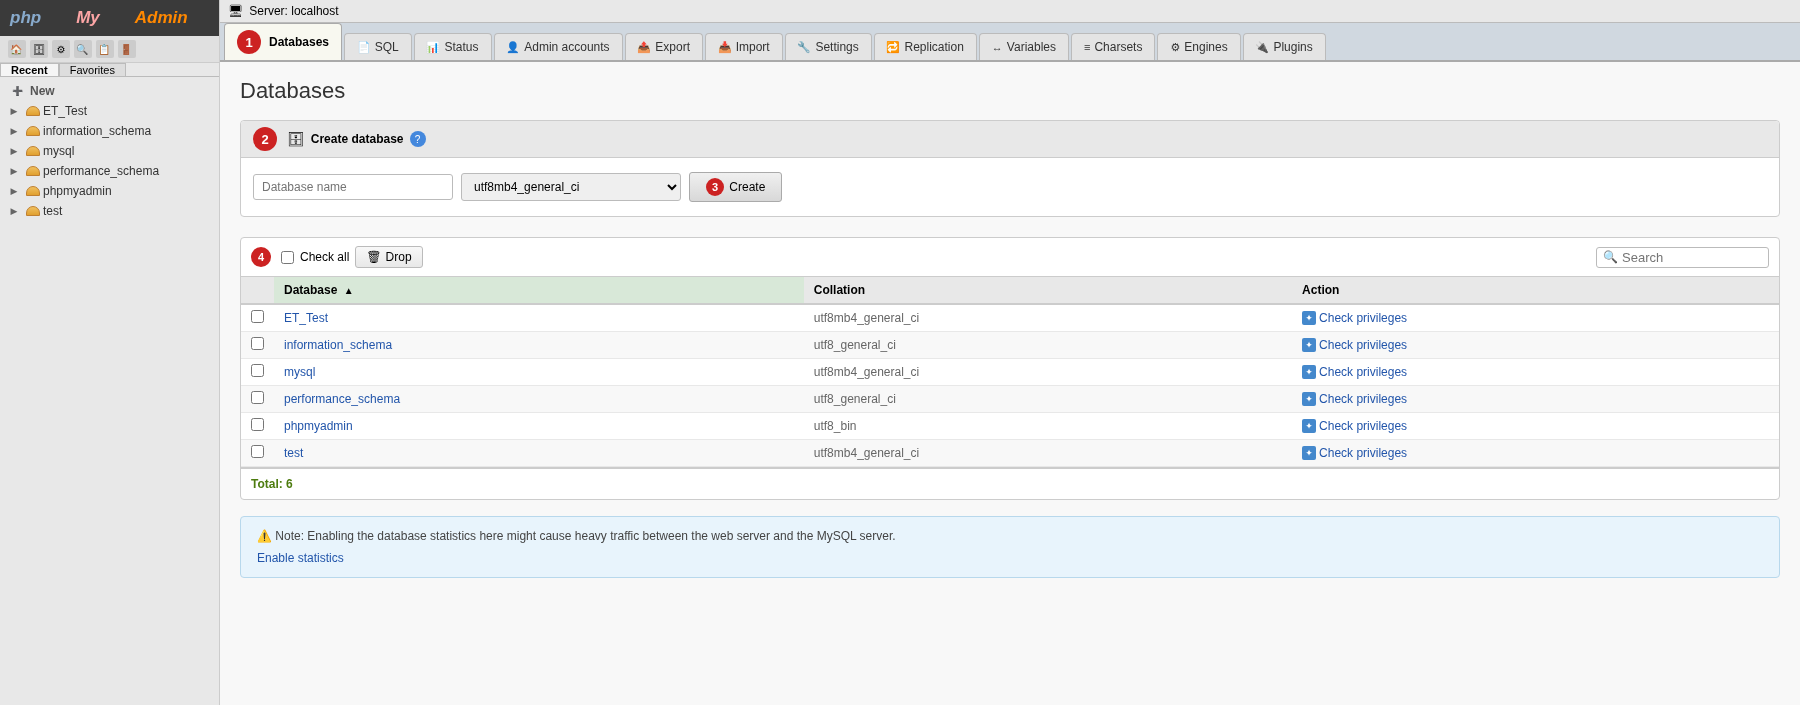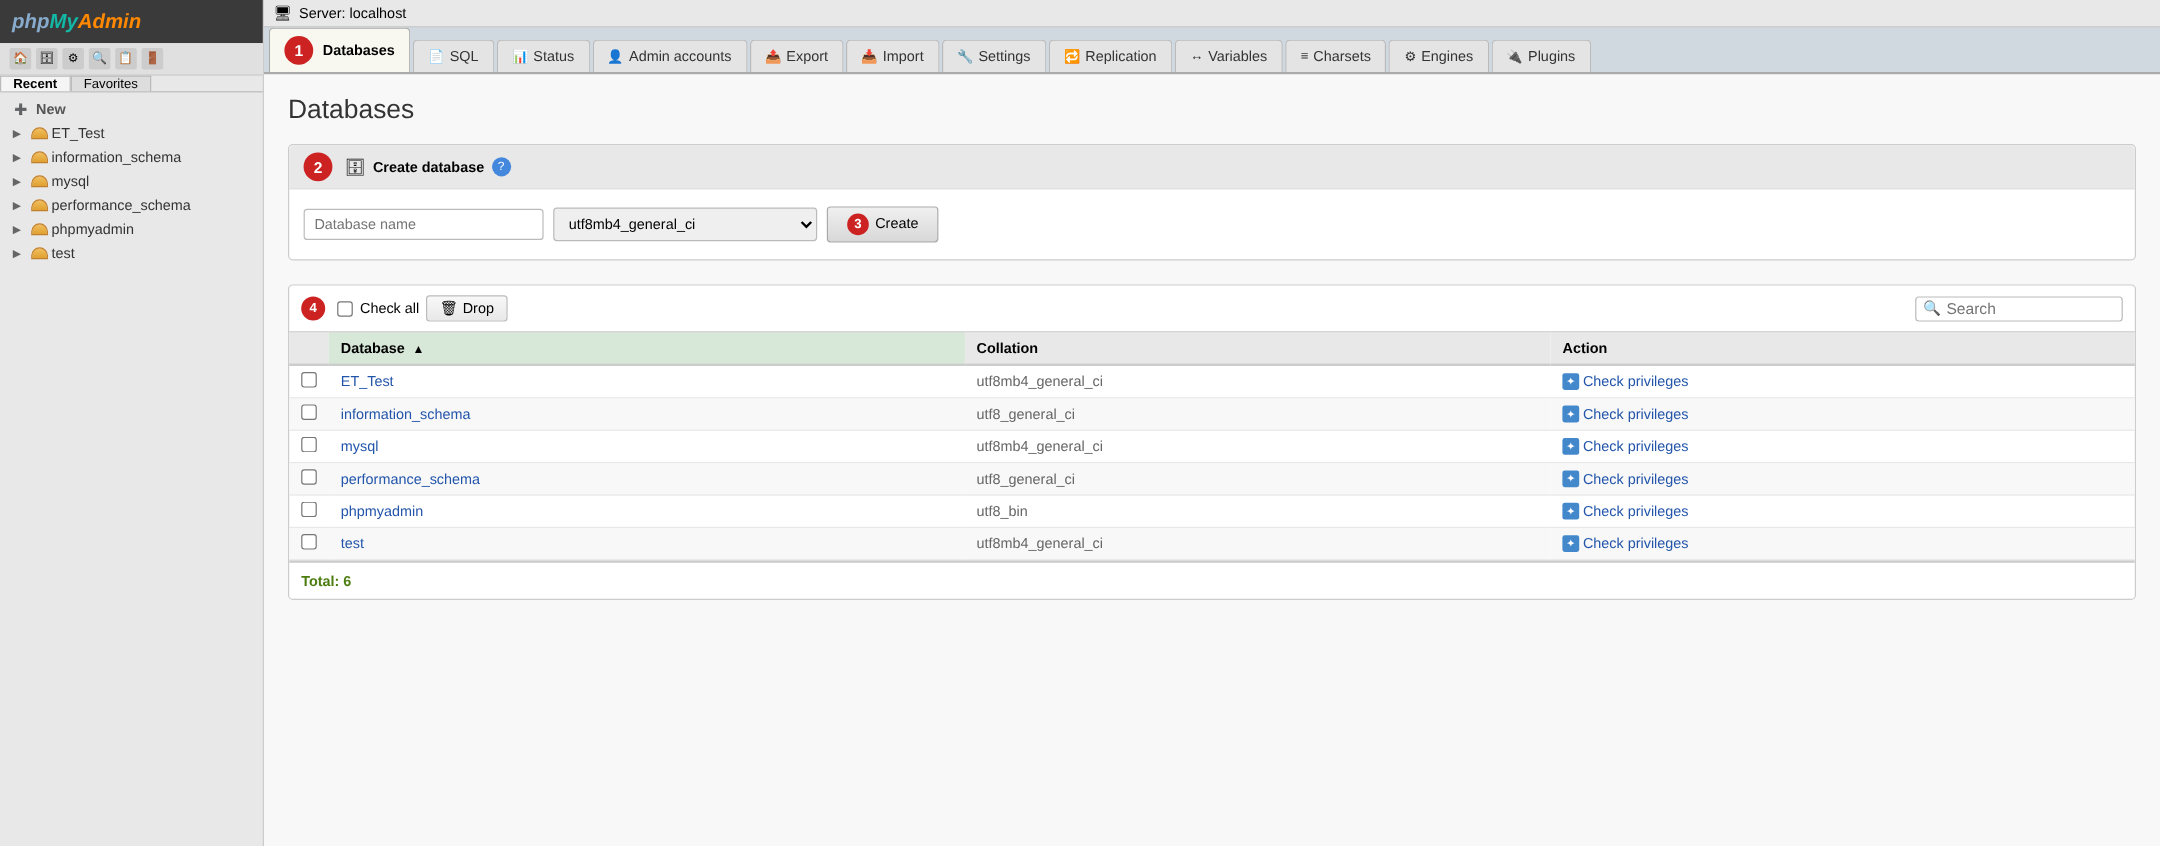--- a/index.html
+++ b/index.html
@@ -13,20 +13,21 @@
       border-right: 1px solid #ccc;
       display: flex;
       flex-direction: column;
       height: 100%;
     }
     #sidebar-logo {
       background: #3a3a3a;
       padding: 8px 10px;
       display: flex;
       align-items: center;
+      gap: 35px;
     }
     #sidebar-logo span {
       color: #f0a000;
       font-size: 18px;
       font-weight: bold;
       font-style: italic;
     }
     .sidebar-icons {
       display: flex;
       gap: 4px;
@@ -293,21 +294,21 @@
     input[type="checkbox"] { cursor: pointer; }
 
     .sort-arrow { font-size: 10px; margin-left: 3px; }
   </style>
 </head>
 <body>
 
 <div id="sidebar">
   <div id="sidebar-logo">
     <span style="color:#88aacc;font-style:italic;font-size:17px;font-weight:bold;">php</span>
-      <span style="color:#14b8a6;font-style:italic;font-size:17px;font-weight:bold;">My</span>
+      <span style="color:#fca5a5;font-style:italic;font-size:17px;font-weight:bold;">My</span>
       <span style="color:#ff8800;font-style:italic;font-size:17px;font-weight:bold;">Admin</span>
   </div>
   <div class="sidebar-icons">
     <div class="sidebar-icon-btn">🏠</div>
     <div class="sidebar-icon-btn">🗄</div>
     <div class="sidebar-icon-btn">⚙</div>
     <div class="sidebar-icon-btn">🔍</div>
     <div class="sidebar-icon-btn">📋</div>
     <div class="sidebar-icon-btn">🚪</div>
   </div>
@@ -529,14 +530,21 @@
           <span class="priv-icon">✦</span>
           <span>Check privileges</span>
         </a>
       </td>
     </tr>
           </tbody>
       </table>
       <div class="total-row">Total: 6</div>
     </div>
 
+    <div class="note-box">
+      <p>
+        <span>⚠️</span>
+        <span>Note: Enabling the database statistics here might cause heavy traffic between the web server and the MySQL server.</span>
+      </p>
+      <a>Enable statistics</a>
+    </div>
   </div>
 </div>
 
 </body></html>

